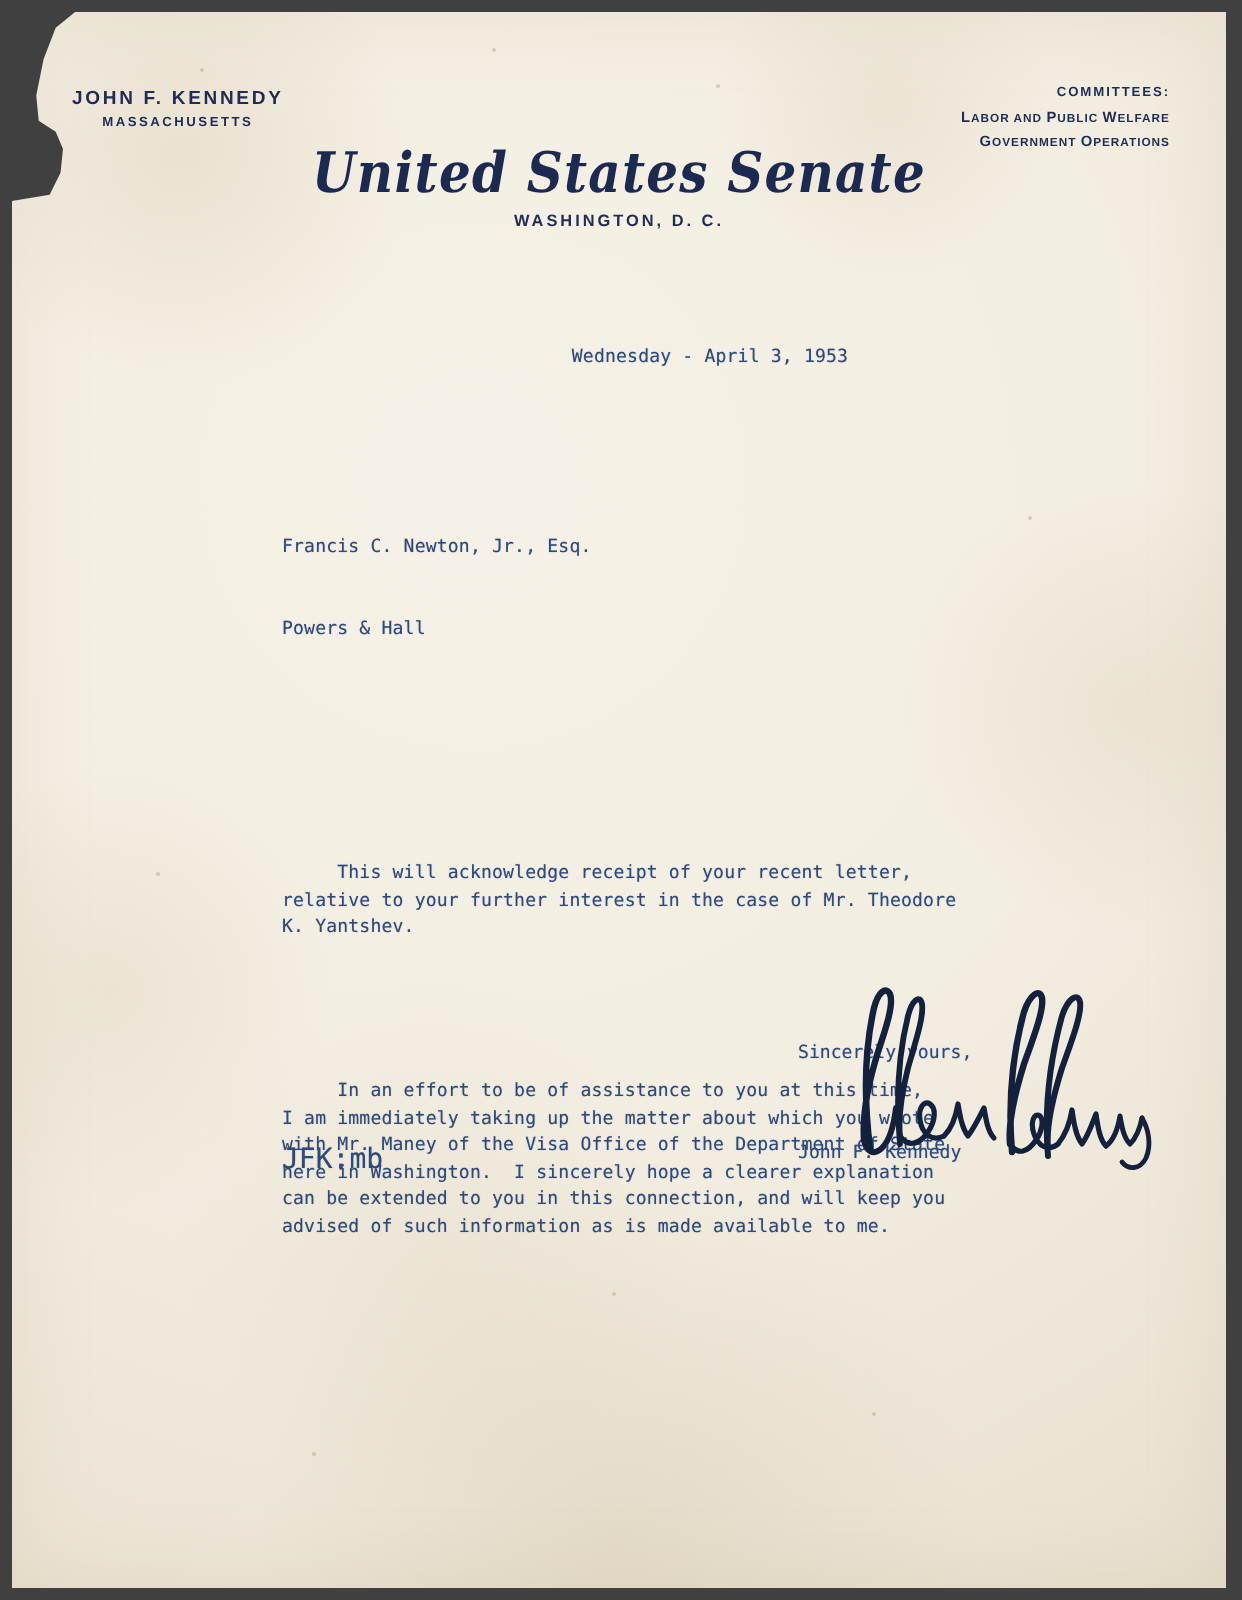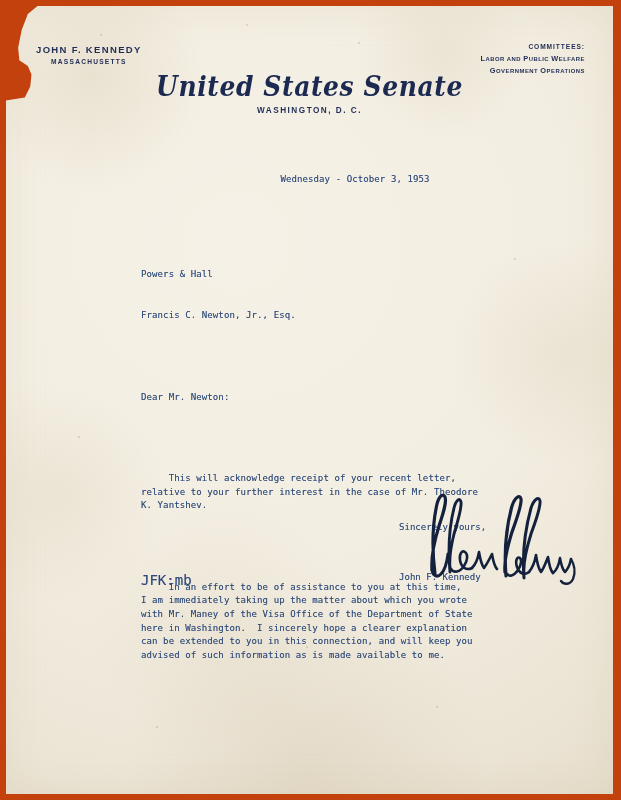--- a/index.html
+++ b/index.html
@@ -9,21 +9,21 @@
   body {
     width: 621px; height: 800px;
     overflow: hidden;
     font-family: "Liberation Sans", sans-serif;
   }
 
   
   .scan {
     position: relative;
     width: 621px; height: 800px;
-    background: #c2410c;
+    background: #404040;
     overflow: hidden;
   }
   .paper {
     position: absolute;
     left: 6px; top: 6px;
     width: 607px; height: 788px;
     background:
       radial-gradient(ellipse 120% 90% at 38% 30%, #f6f1e6 0%, #f3eee2 45%, #ece5d6 78%, #e4dcc9 100%);
     box-shadow: 0 0 3px rgba(90,78,55,.35), inset 0 0 40px rgba(196,180,145,.22);
     
@@ -198,26 +198,25 @@
     <div class="lh-right">
       <div class="c-title">COMMITTEES:</div>
       <div class="c-item"><span>L</span><span class="sm">ABOR AND </span><span>P</span><span class="sm">UBLIC </span><span>W</span><span class="sm">ELFARE</span></div>
       <div class="c-item"><span>G</span><span class="sm">OVERNMENT </span><span>O</span><span class="sm">PERATIONS</span></div>
     </div>
 
     <div class="senate">United States Senate</div>
     <div class="city">WASHINGTON, D. C.</div>
 
     <div class="typed">
-      <div class="date-line">Wednesday - October 3, 1953</div>
+      <div class="date-line">Wednesday - April 3, 1953</div>
       <div class="gap-m"></div>
+      <div>Francis C. Newton, Jr., Esq.</div>
       <div>Powers &amp; Hall</div>
-      <div>Francis C. Newton, Jr., Esq.</div>
-      <div class="gap-s"></div>
-      <div>Dear Mr. Newton:</div>
+      <div class="gap-s"></div>
       <div class="gap-s"></div>
       <div class="para">     This will acknowledge receipt of your recent letter,
 relative to your further interest in the case of Mr. Theodore
 K. Yantshev.</div>
       <div class="gap-s"></div>
       <div class="para">     In an effort to be of assistance to you at this time,
 I am immediately taking up the matter about which you wrote
 with Mr. Maney of the Visa Office of the Department of State
 here in Washington.  I sincerely hope a clearer explanation
 can be extended to you in this connection, and will keep you

